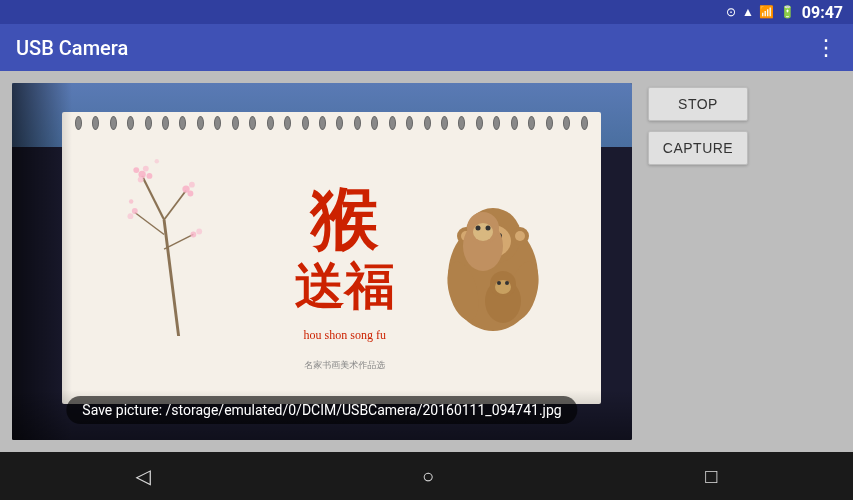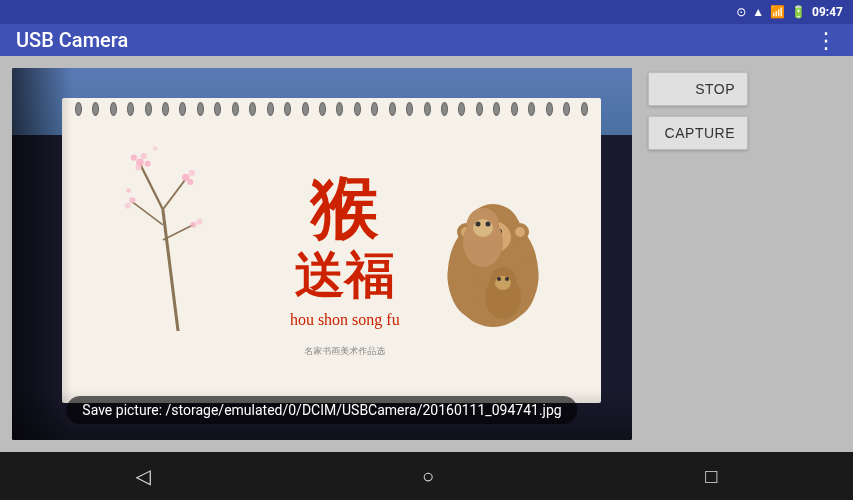--- a/index.html
+++ b/index.html
@@ -22,28 +22,28 @@
       justify-content: flex-end;
       padding: 0 10px;
       gap: 6px;
     }
     .status-icon {
       color: white;
       font-size: 12px;
     }
     .status-time {
       color: white;
-      font-size: 12px;
+      font-size: 16px;
       font-weight: bold;
     }
 
     
     .app-bar {
       background: #3f51b5;
-      height: 32px;
+      height: 47px;
       display: flex;
       align-items: center;
       justify-content: space-between;
       padding: 0 16px;
     }
     .app-title {
       color: white;
       font-size: 20px;
       font-weight: 500;
     }
@@ -137,24 +137,24 @@
       text-align: center;
     }
     .chinese-main {
       font-size: 68px;
       color: #cc2200;
       font-weight: bold;
       line-height: 1;
       font-family: serif;
     }
     .chinese-sub {
-      font-size: 16px;
+      font-size: 12px;
       color: #cc2200;
       font-family: serif;
-      margin-top: 2px;
+      margin-top: 8px;
     }
     .chinese-small {
       font-size: 9px;
       color: #888;
       margin-top: 16px;
     }
 
     
     .monkeys-area {
       position: absolute;
@@ -205,21 +205,21 @@
     }
 
     .ctrl-button {
       background: #e0e0e0;
       border: 1px solid #bdbdbd;
       padding: 8px 12px;
       font-size: 14px;
       font-weight: 500;
       color: #333;
       cursor: pointer;
-      text-align: right;
+      text-align: center;
       border-radius: 2px;
       letter-spacing: 0.5px;
       box-shadow: 0 1px 3px rgba(0,0,0,0.2);
     }
 
     
     .nav-bar {
       background: #1a1a1a;
       height: 48px;
       display: flex;

